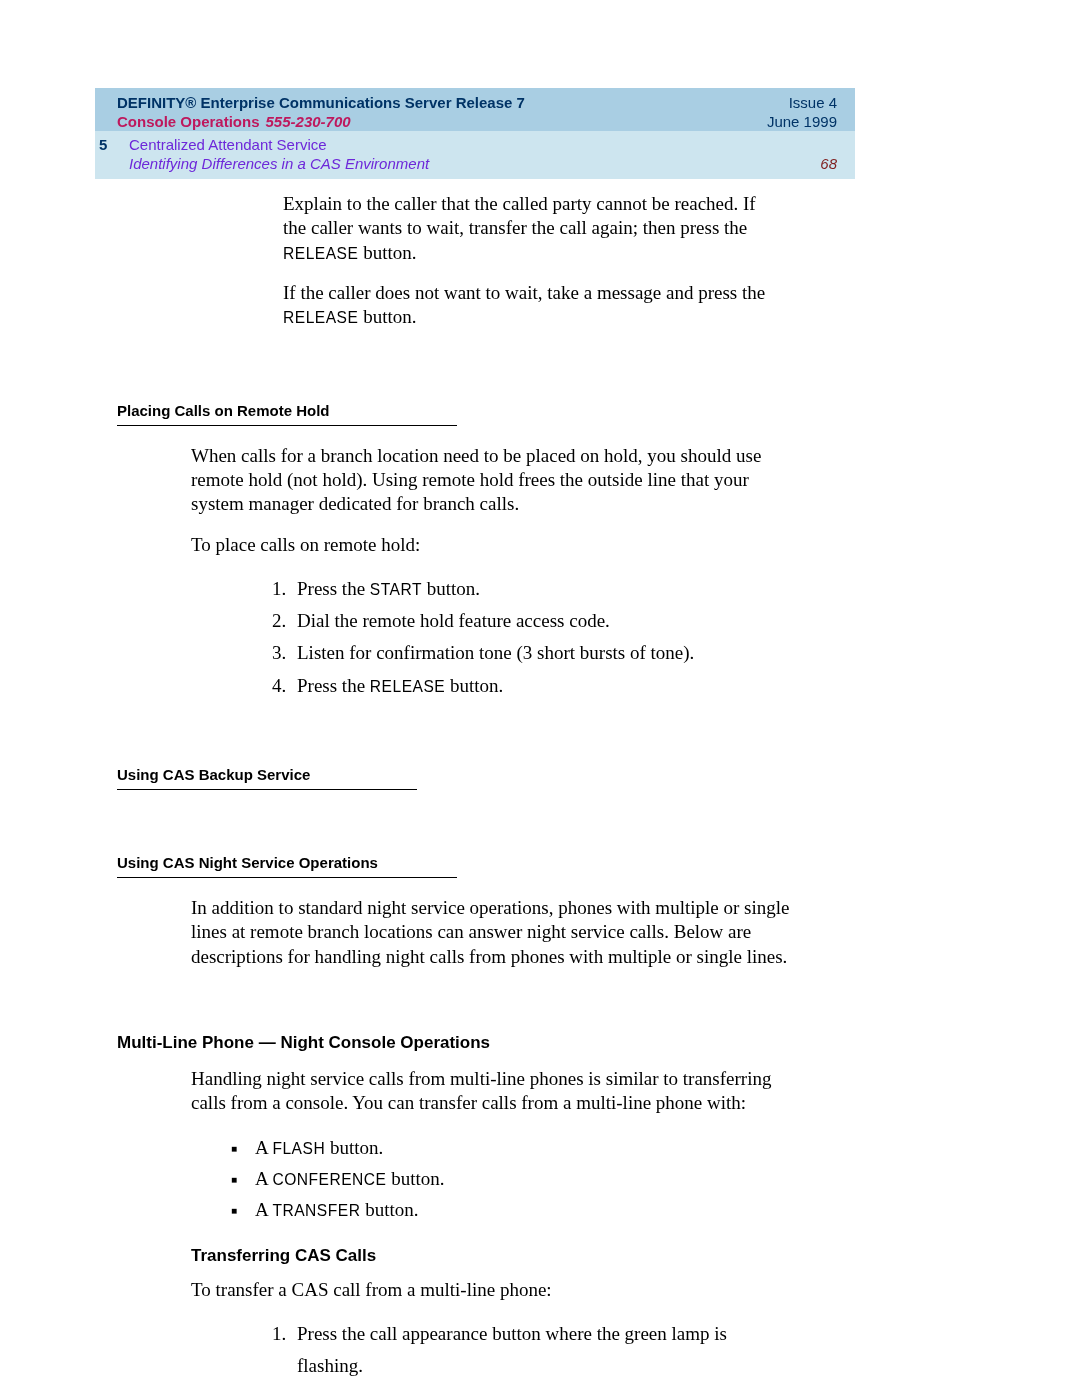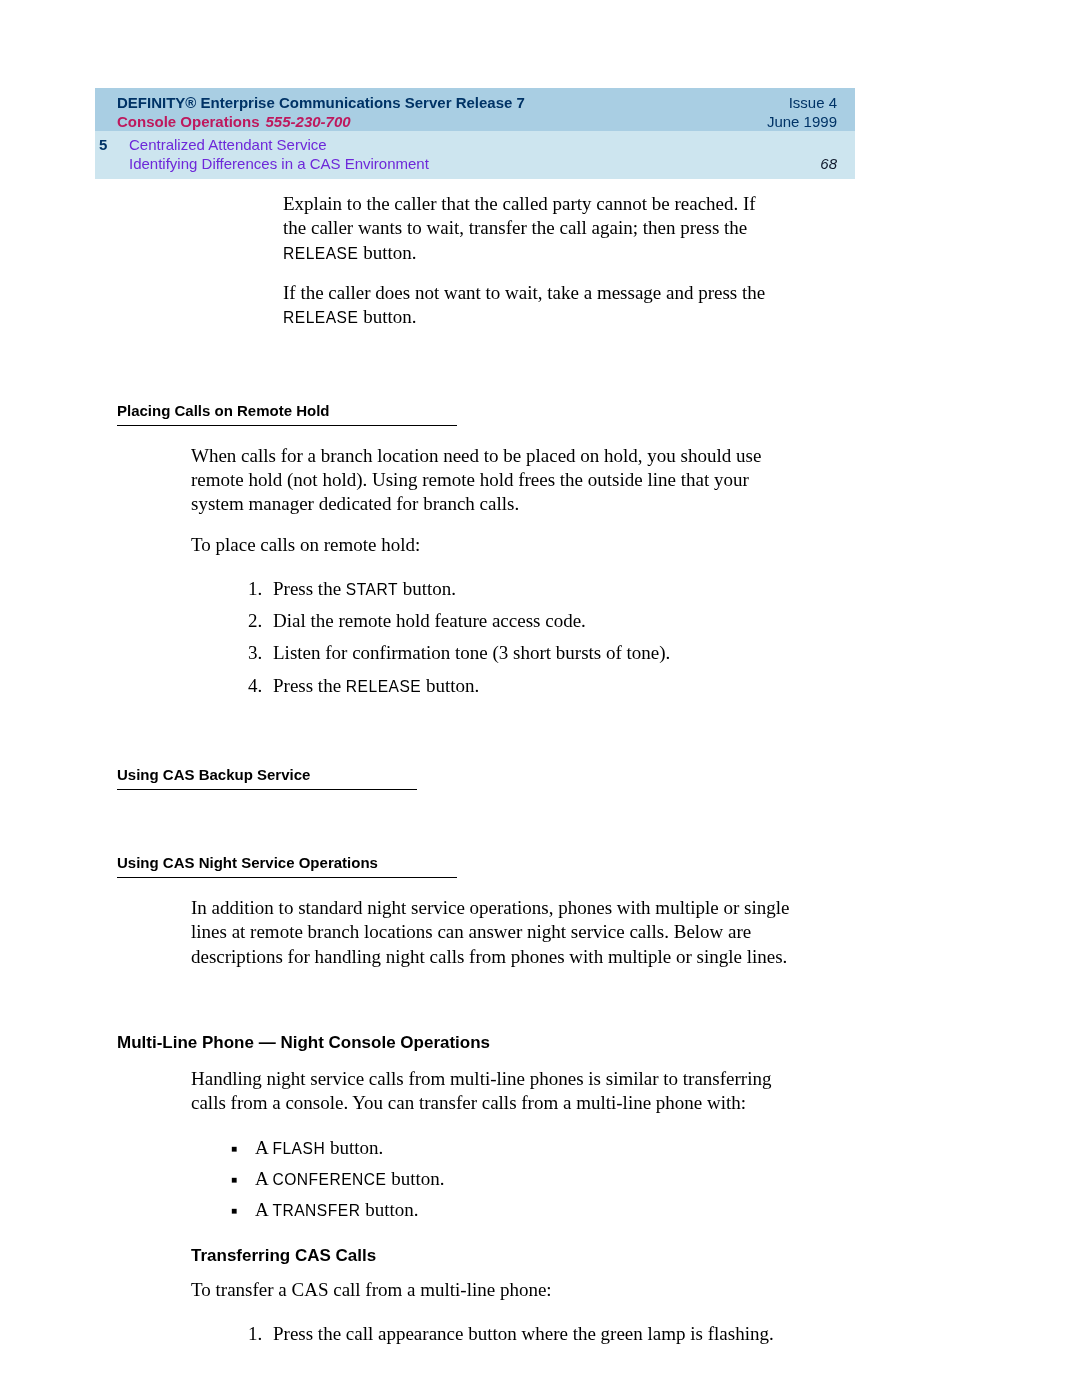--- a/index.html
+++ b/index.html
@@ -59,27 +59,27 @@
     position: absolute;
     left: 4px;
     top: 4px;
     font-weight: bold;
     color: #003366;
   }
   .subheader-band .chaplines {
     margin-left: 34px;
     color: #6d28d9;
   }
-  .subheader-band .chaplines .line2 { }
+  .subheader-band .chaplines .line2 { font-style: italic; }
   .subheader-band .pagenum {
     position: absolute;
     right: 18px;
     bottom: 6px;
     font-style: italic;
-    color: #0f172a;
+    color: #7f1d1d;
   }
 
   .body {
     position: absolute;
     left: 117px;
     top: 192px;
     width: 680px;
   }
   .serif-block {
     font-size: 19px;
@@ -121,21 +121,21 @@
     font-weight: bold;
     font-size: 17px;
     margin: 20px 0 12px 74px;
   }
   ol.numlist {
     margin: 4px 0 12px 150px;
     padding: 0;
     font-size: 19px;
     line-height: 1.7;
   }
-  ol.numlist li { padding-left: 6px; }
+  ol.numlist li { padding-left: 6px; margin-left: 24px; }
   ul.bulletlist {
     list-style: none;
     margin: 8px 0 8px 114px;
     padding: 0;
     font-size: 19px;
     line-height: 1.65;
   }
   ul.bulletlist li::before {
     content: "■";
     font-size: 10px;

